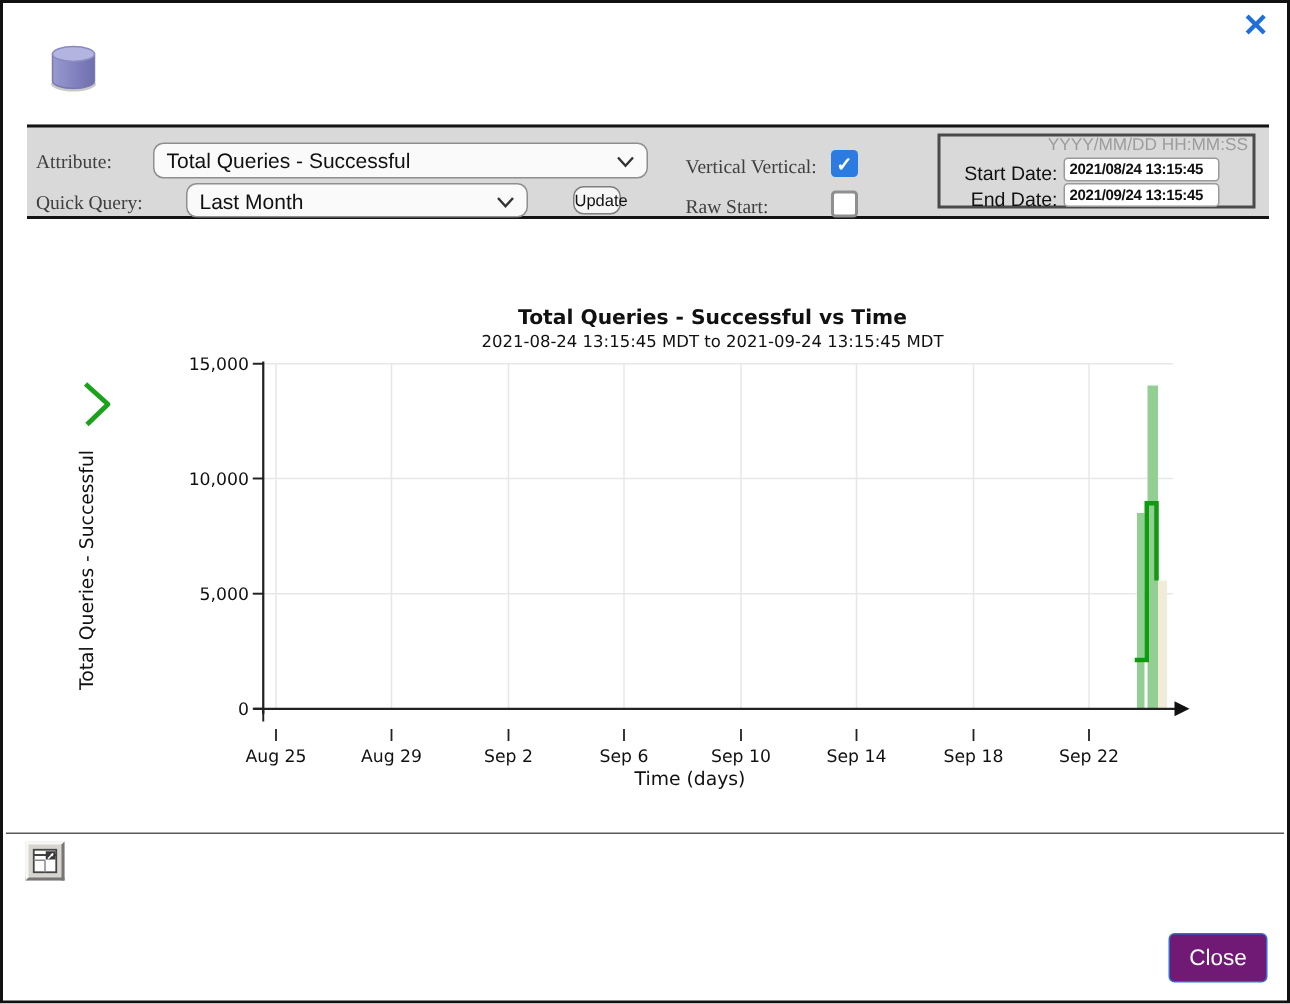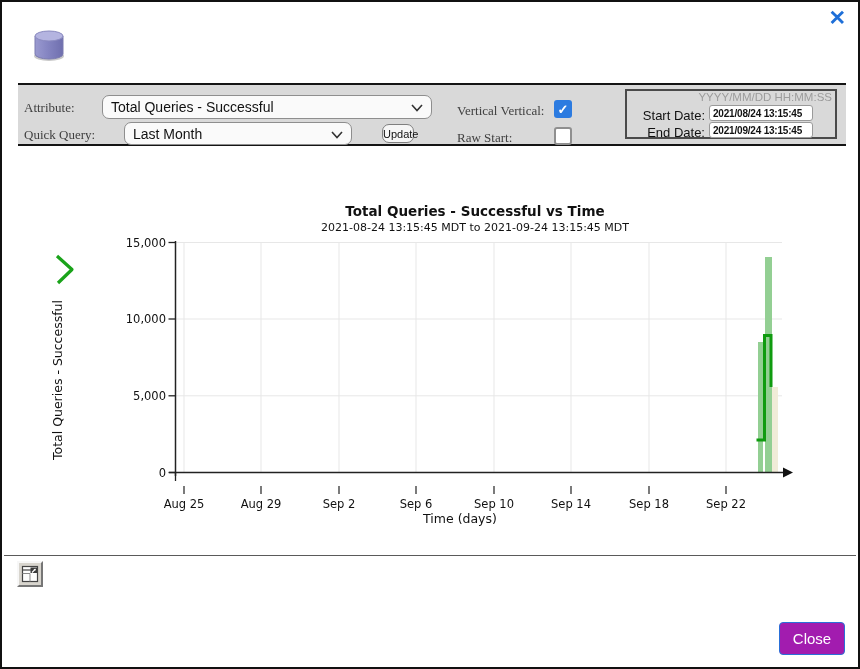--- a/index.html
+++ b/index.html
@@ -81,21 +81,21 @@
   .divider { position:absolute; left:2px; right:2px; top:553px; height:1px; background:#5a5a5a; }
   .export-btn {
     position:absolute; left:15px; top:559px; width:26px; height:26px;
     background:#d8d5ce; border:2px solid;
     border-color:#f7f7f7 #767676 #767676 #f7f7f7;
     display:flex; align-items:center; justify-content:center; cursor:pointer;
     padding:0;
   }
   .close-btn {
     position:absolute; right:13px; bottom:12px; width:66px; height:33px;
-    background:#a21caf; border:1px solid #2a70d8; border-radius:4px;
+    background:#701a75; border:1px solid #2a70d8; border-radius:4px;
     color:#fff; font-size:15px; font-family:"Liberation Sans",sans-serif; cursor:pointer;
   }
 </style>
 </head>
 <body>
 
 <div class="dialog">
 
   <span class="hdr-close">✕</span>
 

